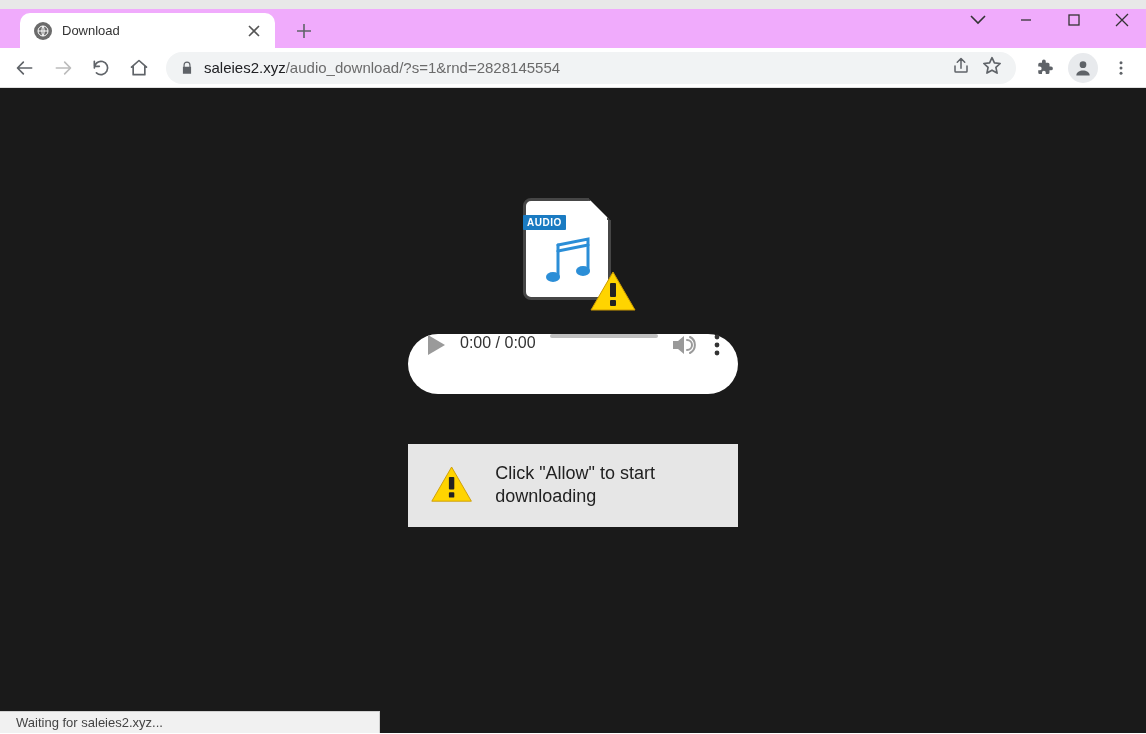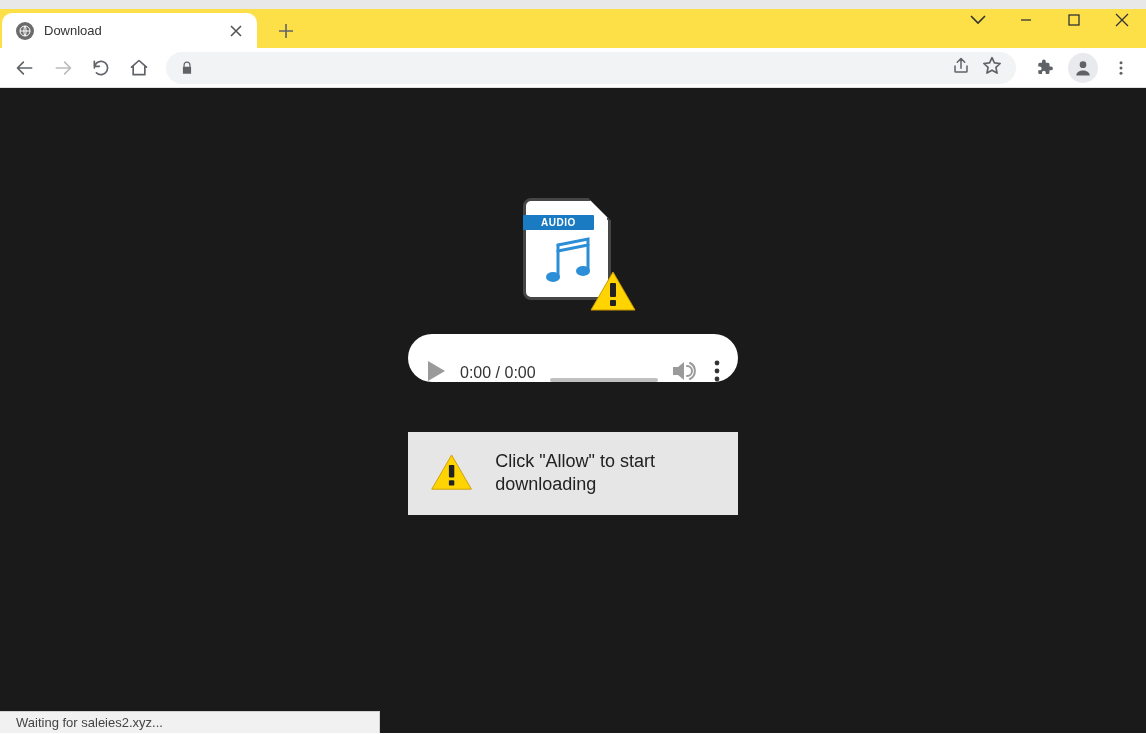--- a/index.html
+++ b/index.html
@@ -16,24 +16,24 @@
       position: relative;
     }
     
     .window-titlebar {
       height: 9px;
       background: #e8e8e8;
     }
     
     .tab-strip {
       height: 39px;
-      background: #fde047;
+      background: #f0abfc;
       display: flex;
       align-items: flex-end;
-      padding-left: 2px;
+      padding-left: 20px;
       position: relative;
     }
     .tab {
       background: #ffffff;
       border-radius: 10px 10px 0 0;
       height: 35px;
       width: 255px;
       display: flex;
       align-items: center;
       padding: 0 12px 0 14px;
@@ -244,42 +244,42 @@
       clip-path: polygon(0 0, 0 100%, 100% 100%);
     }
     .audio-badge {
       position: absolute;
       left: -3px;
       top: 14px;
       background: #1a7bc2;
       color: #fff;
       font-size: 10px;
       font-weight: bold;
-      padding: 2px 18px;
+      padding: 2px 4px;
       border-radius: 1px;
       letter-spacing: 0.5px;
     }
     .music-notes {
       position: absolute;
       left: 18px;
       top: 36px;
     }
     .warning-overlay {
       position: absolute;
       right: -4px;
       bottom: -4px;
     }
     
     .audio-player {
       width: 330px;
-      height: 48px;
+      height: 60px;
       background: #ffffff;
       border-radius: 30px;
       display: flex;
-      align-items: flex-end;
+      align-items: flex-start;
       padding: 0 14px 0 18px;
       gap: 14px;
       margin-bottom: 50px;
     }
     .play-btn {
       cursor: pointer;
       color: #888;
       display: flex;
       align-items: center;
     }
@@ -408,20 +408,23 @@
   <div class="nav-btn">
     <svg width="20" height="20" viewBox="0 0 24 24">
         <path d="M3 11l9-8 9 8M5 10v10h14V10" stroke="#5f6368" stroke-width="2" fill="none" stroke-linecap="round" stroke-linejoin="round"></path>
       </svg>
   </div>
   <div class="omnibox">
     <span class="omnibox-lock">
       <svg width="14" height="14" viewBox="0 0 24 24" fill="#5f6368">
           <path d="M6 10V7a6 6 0 0 1 12 0v3h1v12H5V10h1zm2 0h8V7a4 4 0 0 0-8 0v3z"></path>
         </svg>
+    </span>
+    <span class="omnibox-text">
+      <span>saleies2.xyz</span><span class="path">/audio_download/?s=1&amp;rnd=2828145554</span>
     </span>
     <span class="omnibox-right">
       <span>
         <svg width="18" height="18" viewBox="0 0 24 24" fill="none" stroke="#5f6368" stroke-width="2">
             <path d="M4 12v7a1 1 0 0 0 1 1h14a1 1 0 0 0 1-1v-7M12 3v12m-5-8l5-5 5 5" stroke-linecap="round" stroke-linejoin="round"></path>
           </svg>
       </span>
       <span>
         <svg width="20" height="20" viewBox="0 0 24 24" fill="none" stroke="#5f6368" stroke-width="2">
             <path d="M12 2l2.9 6.3 6.9.7-5.1 4.7 1.4 6.8L12 17l-6.1 3.5 1.4-6.8L2.2 9l6.9-.7L12 2z" stroke-linejoin="round"></path>

